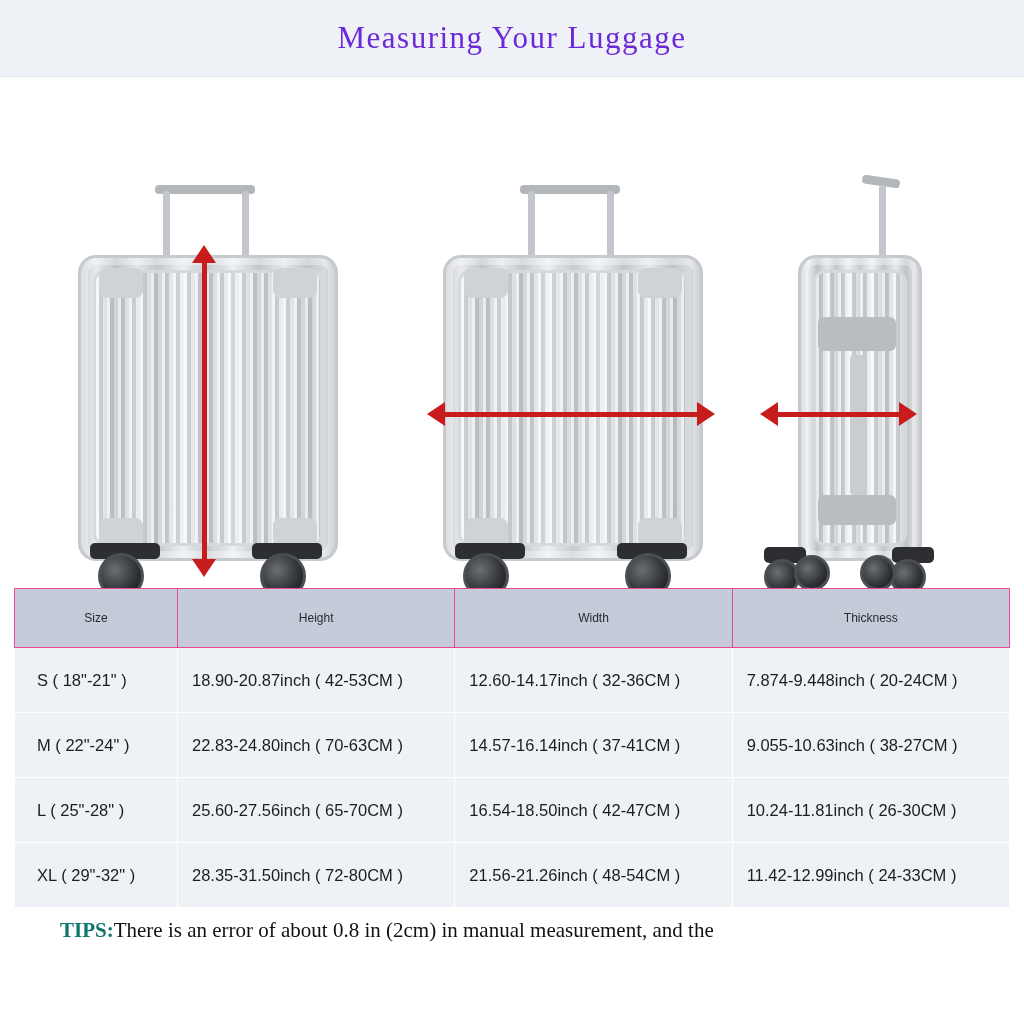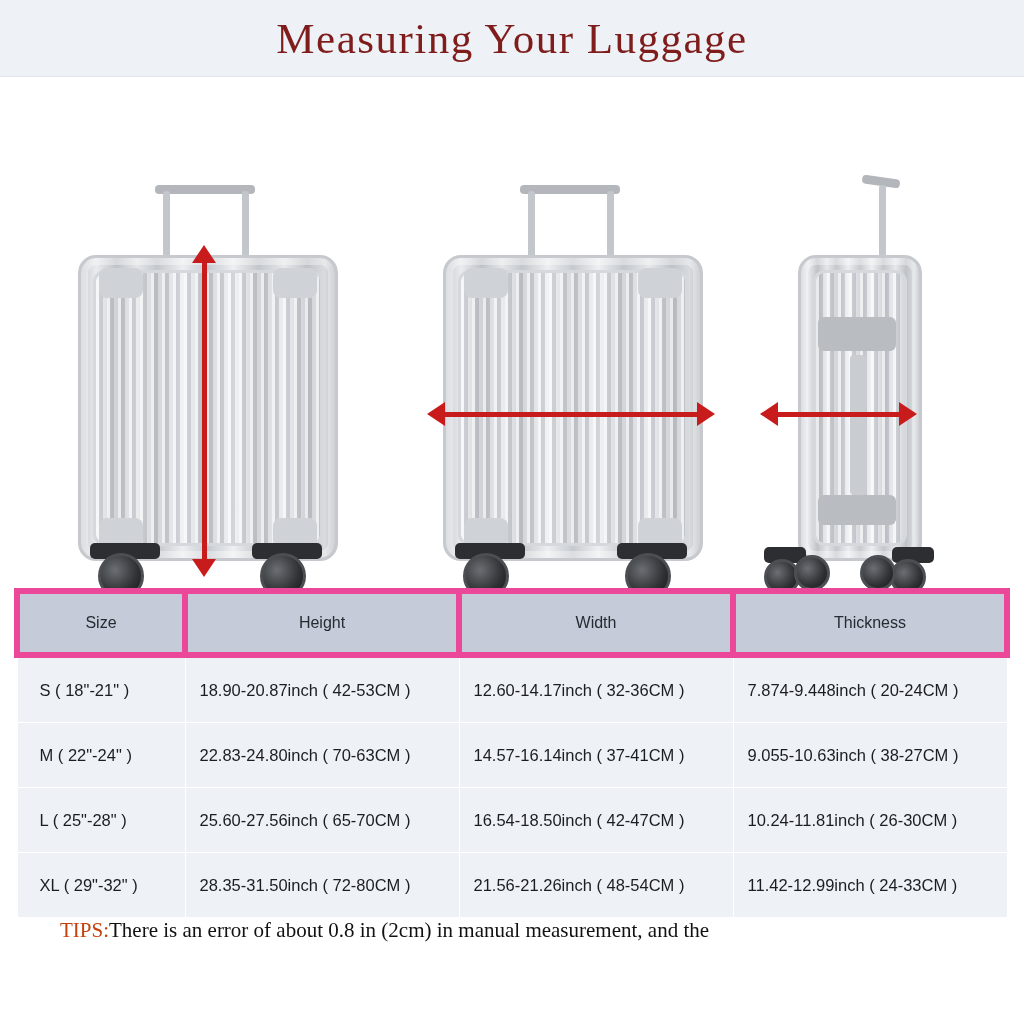--- a/index.html
+++ b/index.html
@@ -25,23 +25,23 @@
   .title-bar {
     height: 76px;
     background: #eef1f6;
     display: flex;
     align-items: center;
     justify-content: center;
     border-bottom: 1px solid #e2e6ee;
   }
   .title-text {
     font-family: "Liberation Serif", serif;
-    font-size: 43px;
+    font-size: 31px;
     letter-spacing: 1.5px;
-    color: #7f1d1d;
+    color: #6d28d9;
     font-weight: 400;
   }
 
   
   .illustration {
     position: relative;
     height: 498px;
     background: #ffffff;
   }
   .case-col {
@@ -167,23 +167,23 @@
   }
   table.size-table {
     width: 100%;
     border-collapse: collapse;
     table-layout: fixed;
   }
   table.size-table th {
     background: #c5cbd8;
     color: #262a31;
     font-weight: normal;
-    font-size: 16px;
+    font-size: 12px;
     height: 56px;
-    border: 6px solid #ec4899;
+    border: 1px solid #ec4899;
   }
   table.size-table td {
     background: #eef1f6;
     color: #1a1d22;
     font-size: 16.5px;
     height: 62px;
     border: 1px solid #ffffff;
     padding-left: 14px;
   }
   table.size-table td.size-cell {
@@ -198,22 +198,22 @@
     left: 60px;
     top: 918px;
     width: 910px;
   }
   .tips-line1 {
     font-family: "Liberation Serif", serif;
     font-size: 21px;
     color: #111111;
   }
   .tips-key {
-    color: #c2410c;
-    font-weight: normal;
+    color: #0f766e;
+    font-weight: bold;
     margin-top: 21px;
   }
   .tips-line2 {
     margin-top: 10px;
     font-size: 20px;
     color: #111111;
     border-bottom: 3px solid #8c1c1c;
     display: inline;
     line-height: 1.55;
     box-decoration-break: clone;

